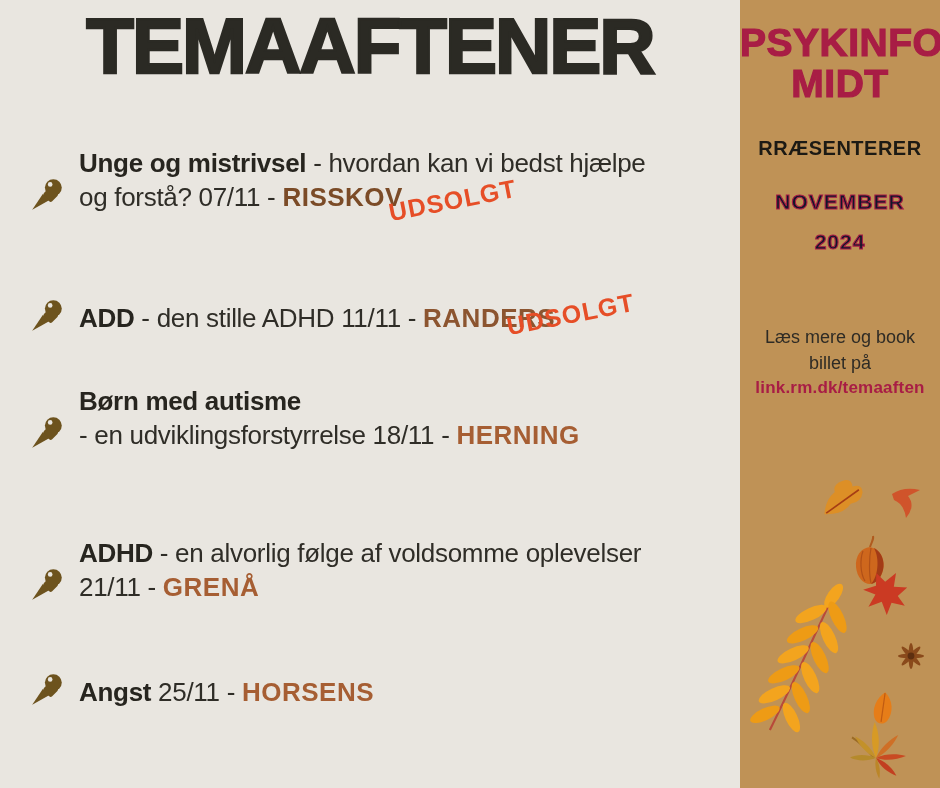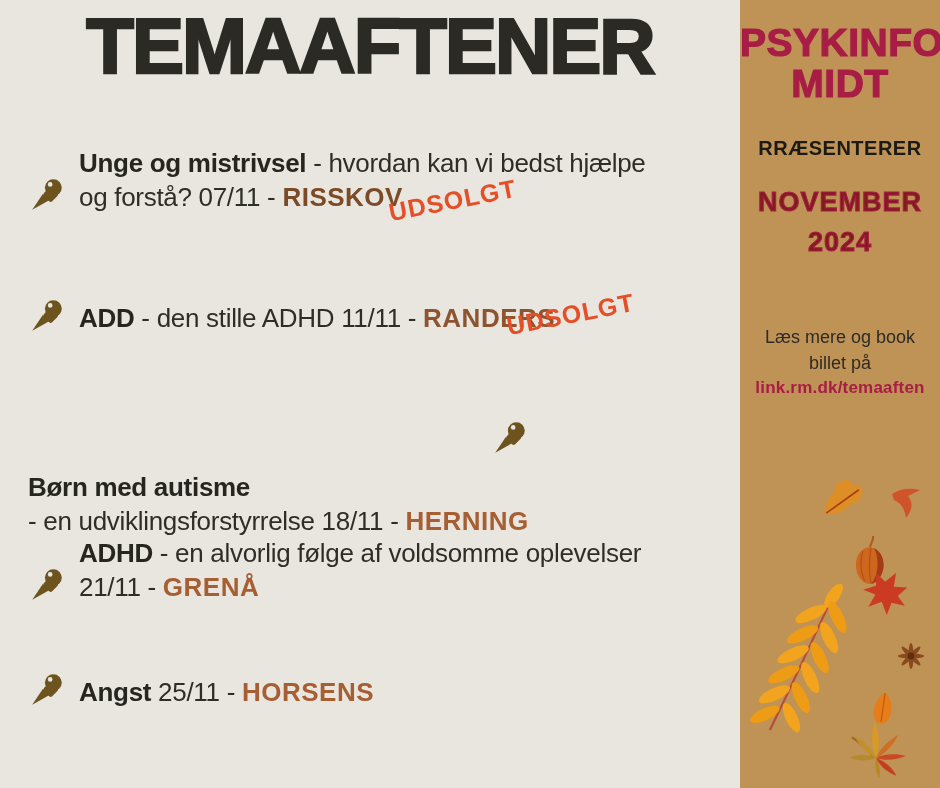--- a/index.html
+++ b/index.html
@@ -20,21 +20,21 @@
   .c-randers{color:#8c5530;}
   .c-std{color:#a65e33;}
   .soldout{position:absolute;font-size:25px;font-weight:bold;color:#e64e27;
            letter-spacing:1px;transform:rotate(-11deg);white-space:nowrap;}
   
   .sidebar{position:absolute;left:740px;top:0;width:200px;height:788px;background:#bf9256;}
   .sb{position:absolute;left:0;width:200px;text-align:center;}
   .brand{top:22px;font-size:39px;line-height:41px;font-weight:bold;color:#a81d45;
          -webkit-text-stroke:1.2px #a81d45;letter-spacing:0.5px;}
   .presents{top:137px;font-size:20px;font-weight:bold;color:#1c1a14;letter-spacing:0.5px;}
-  .month{top:182px;font-size:27px;line-height:40px;font-weight:bold;color:#7f1d1d;
+  .month{top:182px;font-size:21px;line-height:40px;font-weight:bold;color:#0f172a;
          -webkit-text-stroke:1.1px #a81d45;letter-spacing:1px;}
   .book{top:324px;font-size:18px;line-height:26px;color:#2e2b25;}
   .link{top:378px;font-size:17px;font-weight:bold;color:#a81d45;letter-spacing:0.2px;cursor:pointer;}
   .leaves{position:absolute;left:0;top:460px;}
 </style>
 </head>
 <body>
 
 <div class="poster">
 
@@ -66,21 +66,21 @@
           <polygon points="4,32 14,17 20,23"></polygon>
         </g>
         <circle cx="21" cy="8" r="2.2" fill="#e9e6e0"></circle>
       </svg>
       <div class="etext">
         <div class="line"><span class="b">ADD</span><span> - den stille ADHD 11/11 - </span><span class="city c-randers">RANDERS</span></div>
       </div>
     </div>
     <div class="soldout" style="left:506px;top:300px;">UDSOLGT</div>
 
-    <div class="event" style="left:28px;top:418px;flex-direction:column;">
+    <div class="event" style="left:28px;top:384px;">
       <svg class="pin" width="38" height="38" viewBox="0 0 36 36">
         <g fill="#6d531e">
           <circle cx="24" cy="11" r="8"></circle>
           <rect x="16" y="12" width="11" height="11" rx="2" transform="rotate(45 21.5 17.5)"></rect>
           <polygon points="4,32 14,17 20,23"></polygon>
         </g>
         <circle cx="21" cy="8" r="2.2" fill="#e9e6e0"></circle>
       </svg>
       <div class="etext">
         <div class="line"><span class="b">Børn med autisme</span></div>

